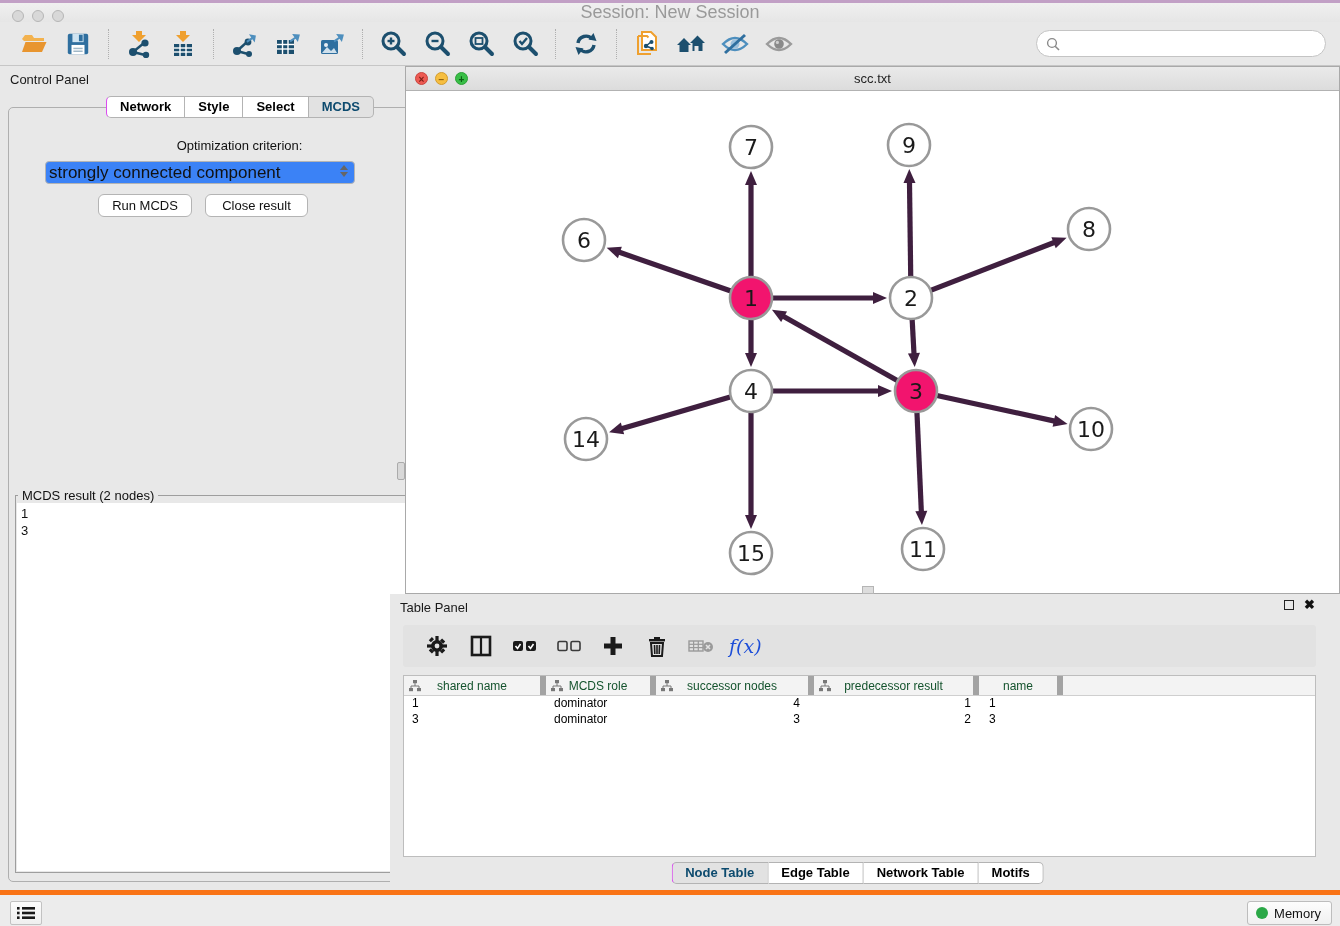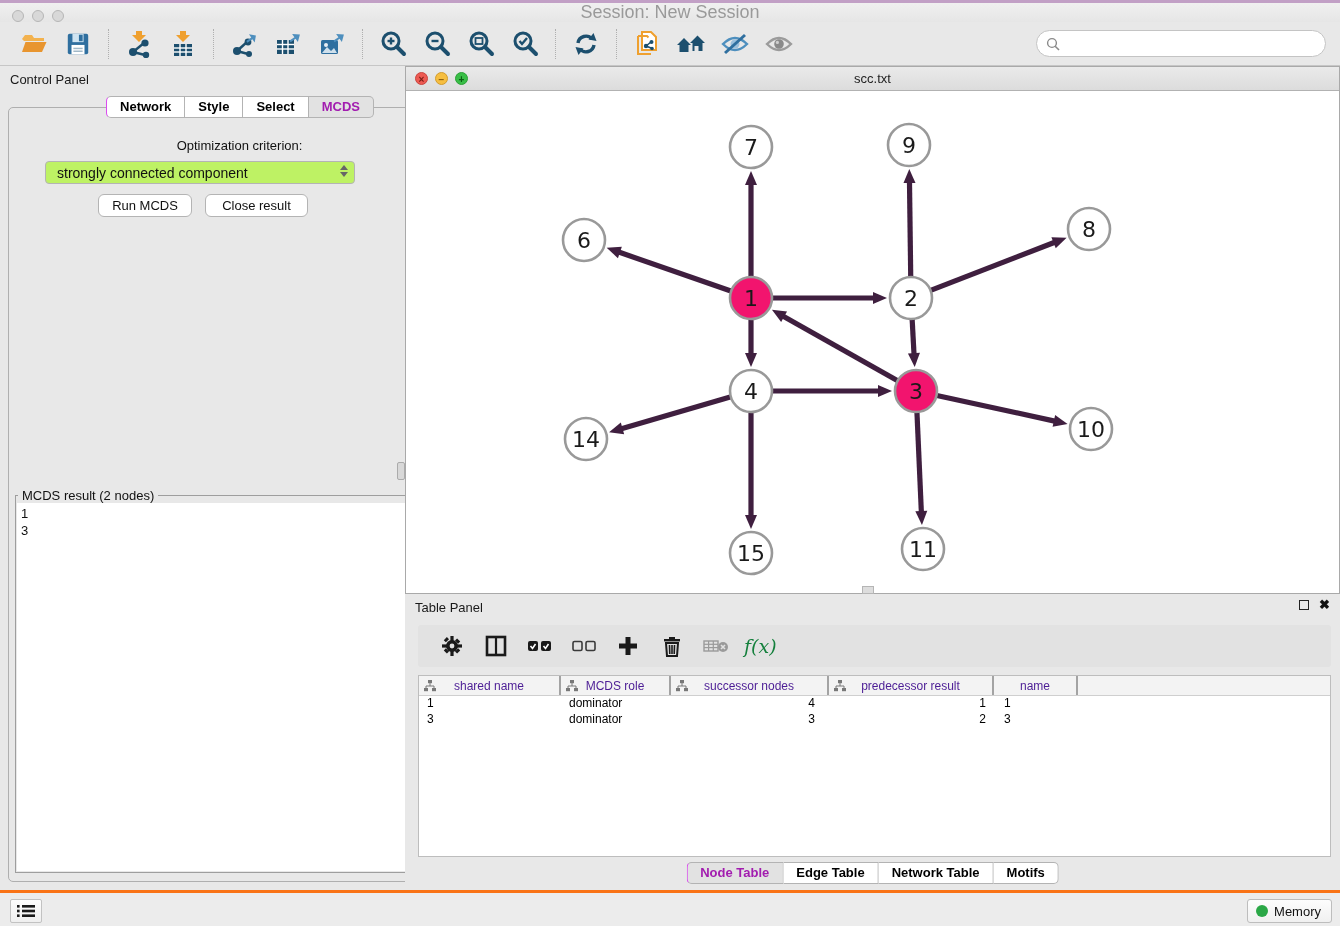--- a/index.html
+++ b/index.html
@@ -24,26 +24,26 @@
   #control-panel { left:0; top:66px; width:481px; height:824px; background:#E8E8E8; border-right:1px solid #A8A8A8; }
   .panel-header { height:27px; display:flex; align-items:center; padding:0 10px; font-size:13px; color:#1A1A1A; position:relative; }
   .win-btns { position:absolute; right:10px; top:6px; display:flex; gap:10px; align-items:center; }
   .float-box { width:10px; height:10px; border:1.5px solid #222; display:inline-block; }
   .close-x { font-size:13px; font-weight:bold; color:#111; line-height:10px; }
 
   .seg-tabs { display:flex; }
   .seg-tabs .seg { height:22px; line-height:20px; padding:0 13px; background:#FFF; border:1px solid #B3B3B3; border-left:none; font-size:13px; font-weight:600; color:#000; }
   .seg-tabs .seg:first-child { border-left:1px solid #d946ef; border-radius:5px 0 0 5px; }
   .seg-tabs .seg:last-child { border-radius:0 5px 5px 0; }
-  .seg-tabs .seg.active { background:#E2E2E2; color:#a21caf; }
+  .seg-tabs .seg.active { background:#E2E2E2; color:#0c4a6e; }
 
   #cp-tabs { position:absolute; left:50%; transform:translateX(-50%); top:30px; z-index:3; }
   #cp-group { position:absolute; left:8px; right:9px; top:41px; bottom:8px; border:1px solid #AFAFAF; border-radius:5px; background:#E8E8E8; }
   #opt-label { position:absolute; top:30px; width:100%; text-align:center; font-size:13px; color:#111; }
-  #criterion { position:absolute; left:36px; top:53px; width:310px; height:23px; background:#bef264; border:1px solid #B4B4B4; border-radius:4px; display:flex; align-items:center; font-size:14px; padding-left:11px; color:#111; }
+  #criterion { position:absolute; left:36px; top:53px; width:310px; height:23px; background:#3b82f6; border:1px solid #B4B4B4; border-radius:4px; display:flex; align-items:center; font-size:17px; padding-left:3px; color:#111; }
   #criterion .stepper { position:absolute; right:6px; top:3px; display:flex; flex-direction:column; gap:2px; }
   #criterion .stepper i { width:0; height:0; border-left:4px solid transparent; border-right:4px solid transparent; }
   #criterion .stepper .up { border-bottom:5px solid #666; }
   #criterion .stepper .dn { border-top:5px solid #666; }
   .aqua-btn { position:absolute; height:23px; background:#FFF; border:1px solid #B4B4B4; border-radius:6px; font-size:13px; color:#111; text-align:center; line-height:21px; }
 
   #mcds-fieldset { position:absolute; left:6px; right:7px; top:387px; bottom:8px; border:1px solid #9E9E9E; }
   #mcds-legend { position:absolute; top:-8px; left:2px; background:#E8E8E8; padding:0 4px; font-size:13px; color:#111; }
   #mcds-text { position:absolute; left:1px; right:11px; top:7px; bottom:1px; background:#FFF; font-size:13px; color:#111; padding:2px 4px; line-height:17px; }
   #mcds-scroll { position:absolute; right:1px; top:7px; bottom:1px; width:10px; background:#F2F2F2; border-left:1px solid #DADADA; }
@@ -58,41 +58,41 @@
   #net-titlebar .lights { position:absolute; left:9px; top:5px; display:flex; gap:7px; }
   #net-titlebar .lights span { width:13px; height:13px; border-radius:50%; font-size:10px; font-weight:bold; text-align:center; line-height:13px; }
   .lt-red { background:#ED5A52; border:1px solid #C94540; color:#7A1D16; }
   .lt-yellow { background:#F6BE40; border:1px solid #D29C2E; color:#8A5D0C; }
   .lt-green { background:#39BE47; border:1px solid #2BA136; color:#0B5E14; }
   #net-title { width:100%; text-align:center; font-size:13px; line-height:23px; color:#222; }
   #net-canvas { position:absolute; left:0; top:24px; width:933px; height:502px; background:#FFF; }
   #net-svg { width:100%; height:100%; }
 
   
-  #table-panel { left:405px; top:594px; width:935px; height:296px; background:#E8E8E8; }
+  #table-panel { left:390px; top:594px; width:935px; height:296px; background:#E8E8E8; }
   #tp-toolbar { position:absolute; left:13px; right:9px; top:31px; height:42px; background:#E2E2E2; border-radius:3px; display:flex; align-items:center; padding-left:12px; }
   .tp-icon { width:26px; height:26px; margin:0 9px; display:flex; align-items:center; justify-content:center; }
-  #fx-label { font-size:19px; font-style:italic; font-family:"DejaVu Serif", serif; color:#15803d; margin-left:6px; }
+  #fx-label { font-size:19px; font-style:italic; font-family:"DejaVu Serif", serif; color:#1d4ed8; margin-left:6px; }
 
   #node-table { position:absolute; left:13px; right:9px; top:81px; bottom:33px; background:#FFF; border:1px solid #BDBDBD; overflow:hidden; }
   #nt-header { display:flex; height:20px; background:#F3F3F3; border-bottom:1px solid #CFCFCF; }
-  .nt-col { position:relative; border-right:2px solid #a3a3a3; font-size:12px; color:#4c1d95; display:flex; align-items:center; justify-content:center; }
+  .nt-col { position:relative; border-right:6px solid #a3a3a3; font-size:12px; color:#14532d; display:flex; align-items:center; justify-content:center; }
   .nt-col .tree-ic { position:absolute; left:5px; top:4px; }
   .nt-row { display:flex; height:16px; font-size:12px; color:#000; }
   .nt-cell { overflow:hidden; white-space:nowrap; }
   .c0 { width:142px; } .c1 { width:110px; } .c2 { width:158px; } .c3 { width:165px; } .c4 { width:84px; }
   .cell-l { text-align:left; padding-left:8px; }
   .cell-r { text-align:right; }
   .c2.cell-r { padding-right:14px; } .c3.cell-r { padding-right:8px; }
   .c4.cell-l { padding-left:10px; }
 
   #tp-tabs { position:absolute; left:50%; transform:translateX(-50%); bottom:6px; }
 
   
-  #statusbar { left:0; top:890px; width:1340px; height:36px; background:#ECECEC; border-top:3px solid #f97316; }
+  #statusbar { left:0; top:890px; width:1340px; height:36px; background:#ECECEC; border-top:5px solid #f97316; }
   #list-btn { position:absolute; left:10px; top:6px; width:32px; height:24px; background:linear-gradient(#FDFDFD,#EFEFEF); border:1px solid #C2C2C2; border-radius:2px; display:flex; align-items:center; justify-content:center; }
   #memory-btn { position:absolute; right:8px; top:6px; height:24px; padding:0 10px 0 8px; background:linear-gradient(#FDFDFD,#F0F0F0); border:1px solid #BDBDBD; border-radius:3px; display:flex; align-items:center; gap:6px; font-size:13px; color:#111; }
   #memory-dot { width:12px; height:12px; border-radius:50%; background:#2BA847; }
 </style>
 </head>
 <body>
 
 <div id="titlebar" class="abs">
   <div class="traffic">
     <span></span>

